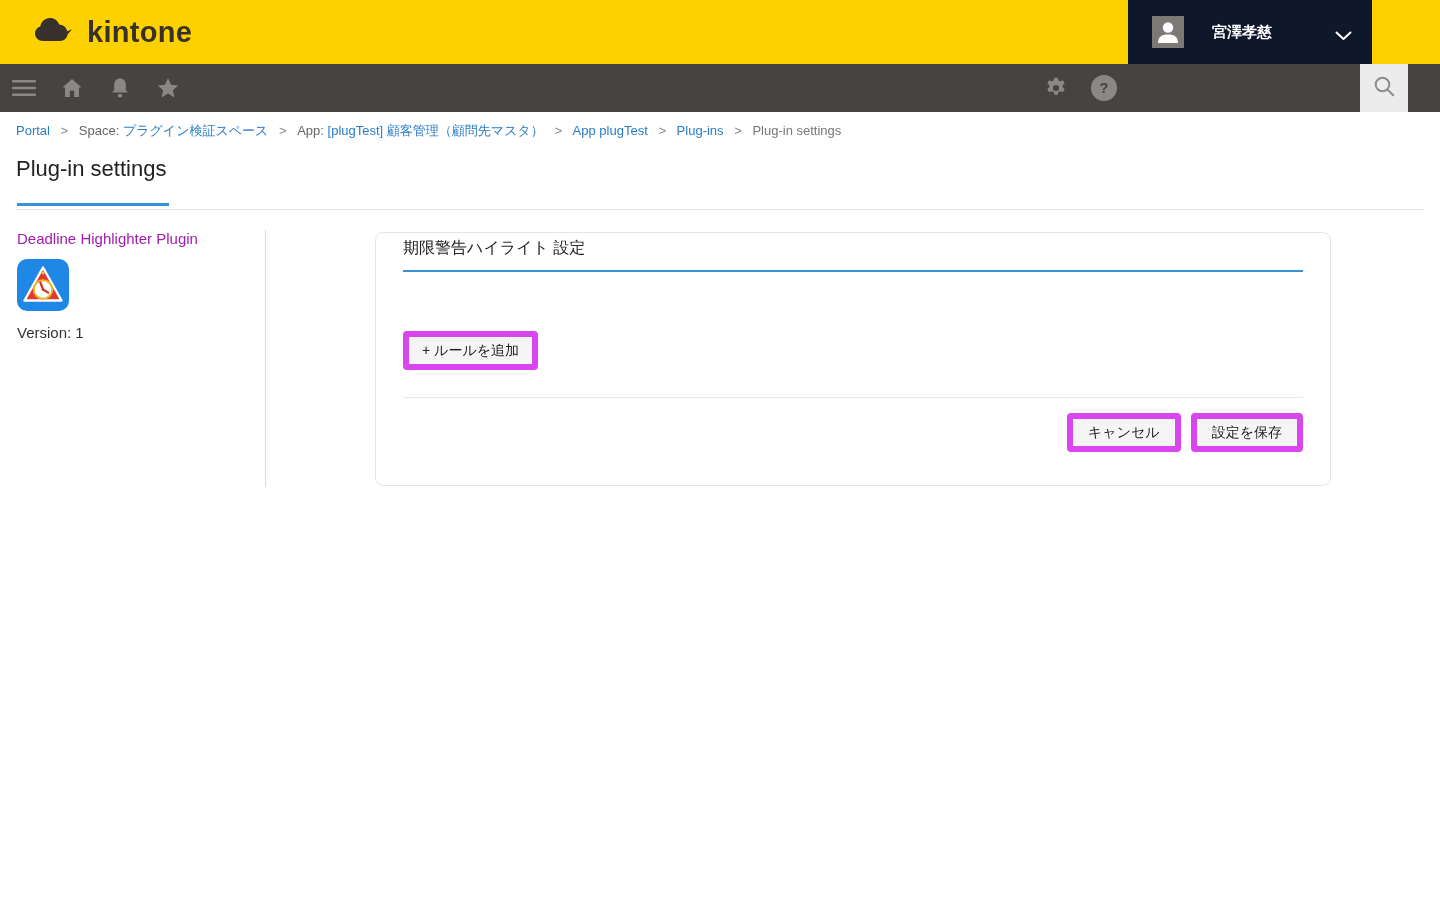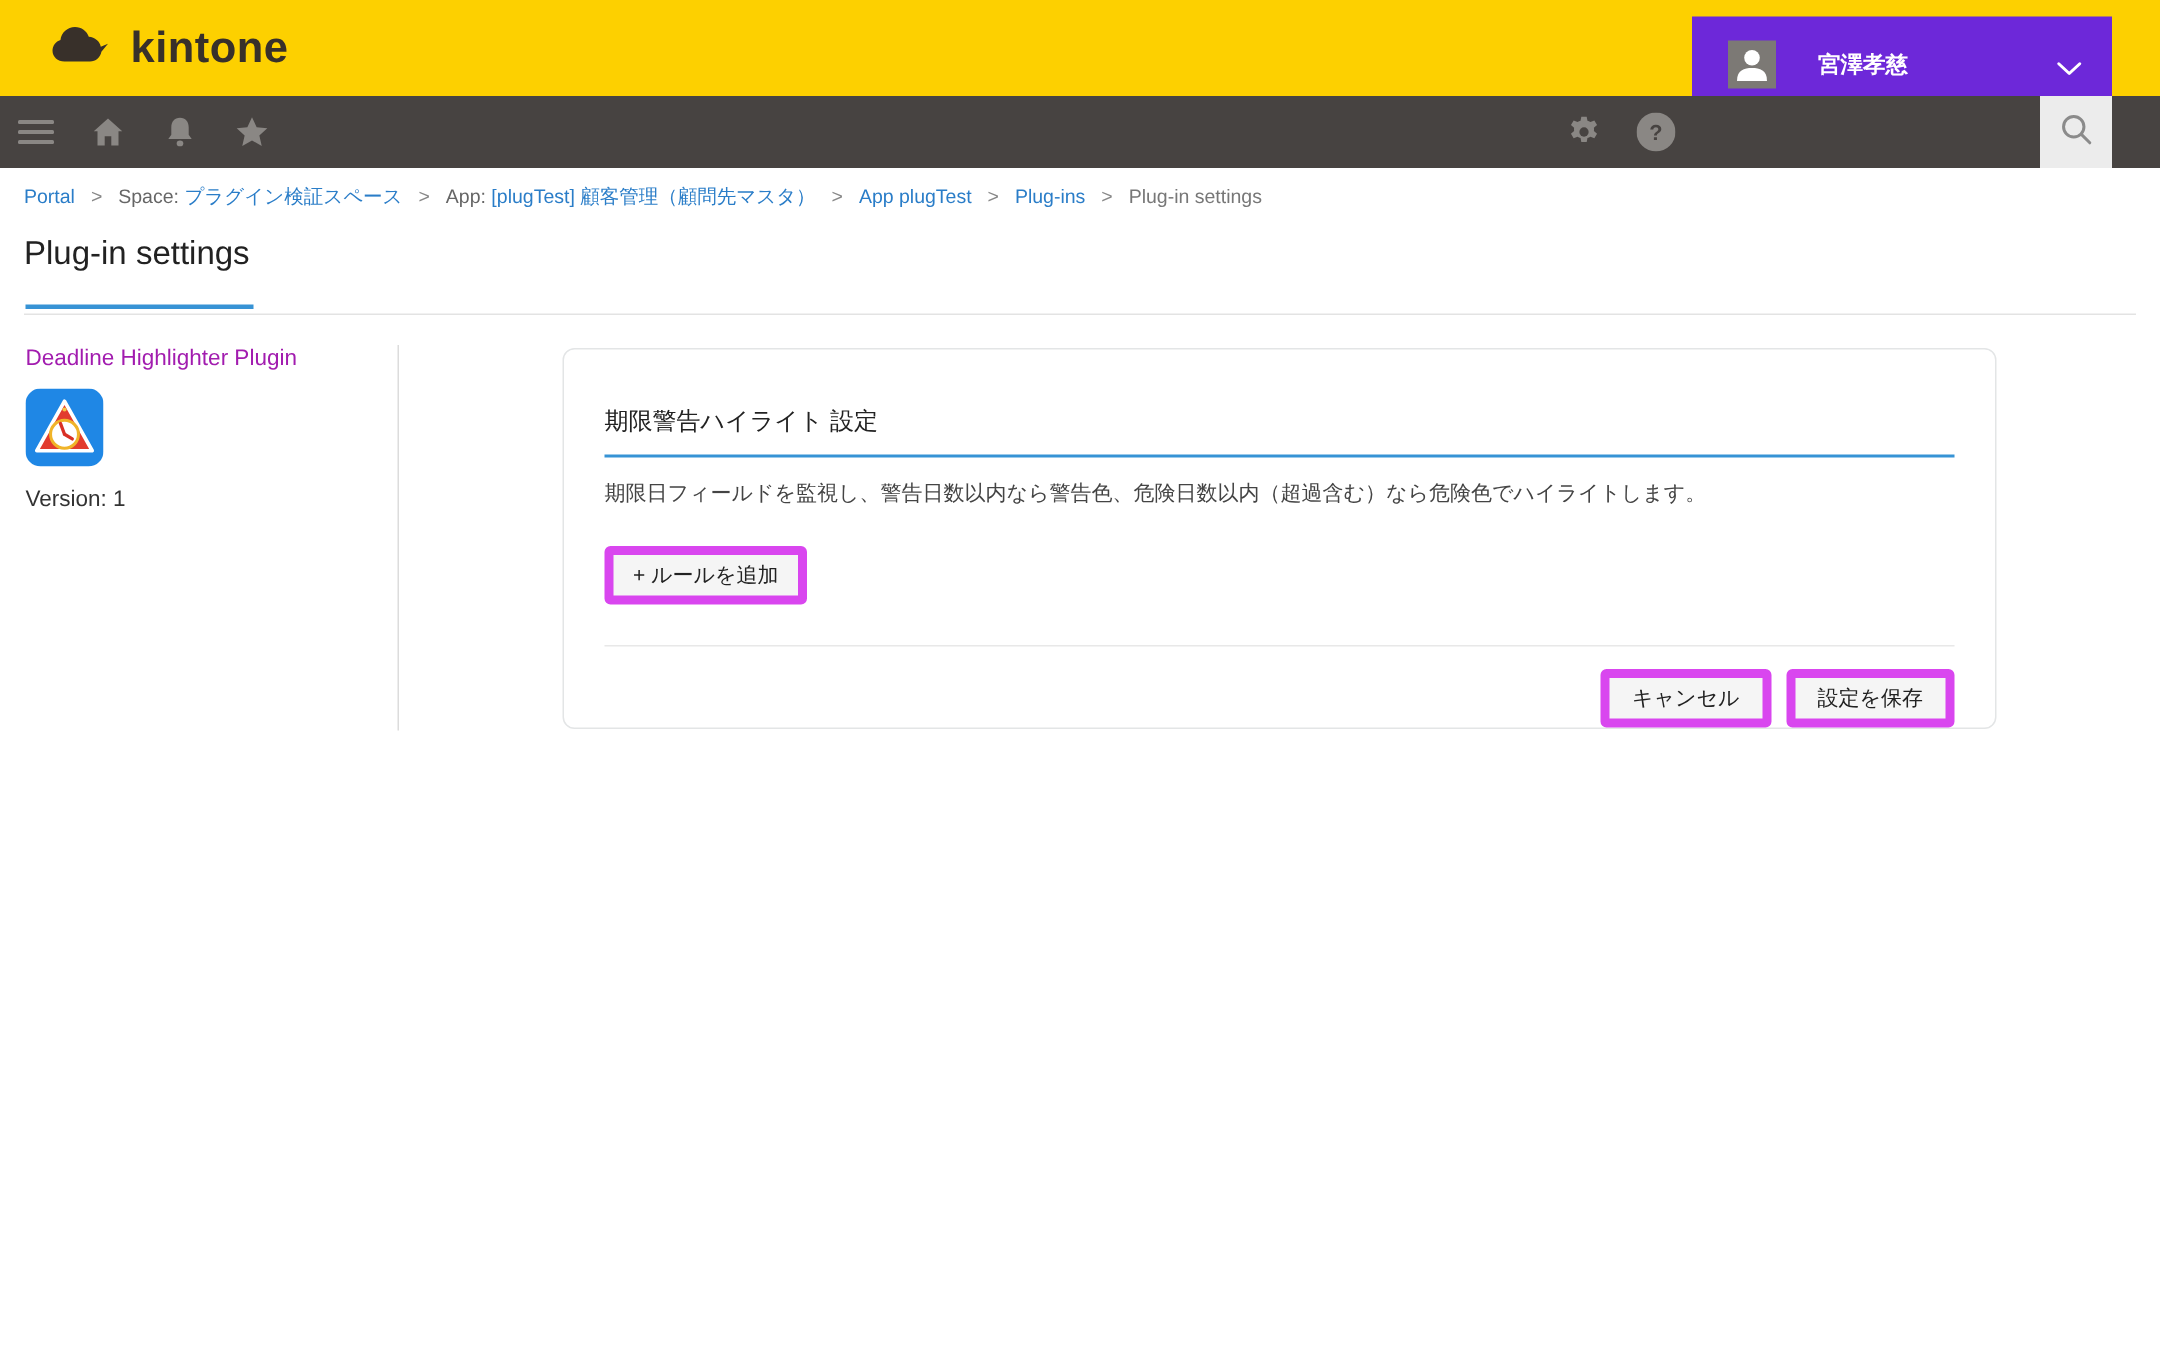--- a/index.html
+++ b/index.html
@@ -10,21 +10,21 @@
     font-family:"Liberation Sans", sans-serif;
     color:#222;
     overflow:hidden;
   }
 
   
   .topbar { position:absolute; top:0; left:0; width:1440px; height:64px; background:#fdd000; }
   .logo { position:absolute; left:34px; top:15px; display:flex; align-items:center; gap:15px; cursor:pointer; }
   .logo-text { font-size:29px; font-weight:bold; color:#38302a; letter-spacing:0.3px; line-height:1; }
 
-  .user-block { position:absolute; left:1128px; top:11px; width:280px; height:64px; background:#6d28d9; cursor:pointer; }
+  .user-block { position:absolute; left:1128px; top:0; width:244px; height:64px; background:#0f172a; cursor:pointer; }
   .avatar { position:absolute; left:24px; top:16px; width:32px; height:32px; background:#7c7975; }
   .user-name { position:absolute; left:84px; top:23px; color:#fff; font-size:15px; font-weight:bold; }
   .user-chevron { position:absolute; right:20px; top:27px; }
 
   
   .navbar { position:absolute; top:64px; left:0; width:1440px; height:48px; background:#474341; }
   .nav-icon { position:absolute; top:12px; width:24px; height:24px; cursor:pointer; }
   .nav-icon.menu  { left:12px; }
   .nav-icon.home  { left:60px; }
   .nav-icon.bell  { left:108px; }
@@ -57,21 +57,21 @@
   
   .sidebar-title { position:absolute; top:230px; left:17px; font-size:15px; font-weight:normal; color:#a21caf; margin:0; }
   .plugin-icon { position:absolute; top:259px; left:17px; width:52px; height:52px; }
   .plugin-version { position:absolute; top:324px; left:17px; font-size:15px; color:#333; }
   .v-divider { position:absolute; top:230px; left:265px; width:1px; height:257px; background:#dcdcdc; }
 
   
   .panel {
     position:absolute; top:232px; left:375px; width:956px; height:254px;
     background:#fff; border:1px solid #e3e5e6; border-radius:8px;
-    padding:38px 27px;
+    padding:5px 27px;
   }
   .panel-title { font-size:16px; font-weight:normal; color:#222; margin:0 0 11px 0; }
   .panel-title-underline { height:2px; background:#3793d5; }
   .panel-desc { margin:13px 0 0 0; font-size:14px; color:#444; line-height:21px; }
   .btn {
     background:#f5f5f5; border:6px solid #d946ef; border-radius:4px;
     font-size:14px; color:#222; padding:4px 13px; cursor:pointer;
     font-family:"Liberation Sans", sans-serif; line-height:19px;
   }
   .add-rule-btn { margin-top:25px; }
@@ -187,21 +187,21 @@
     <line x1="26" y1="30.5" x2="31.2" y2="33.6" stroke="#d93025" stroke-width="2.2" stroke-linecap="round"></line>
   </svg>
 </div>
 <div class="plugin-version">Version: 1</div>
 <div class="v-divider"></div>
 
 <div class="panel">
   <h3 class="panel-title">期限警告ハイライト 設定</h3>
   <div class="panel-title-underline"></div>
   <p class="panel-desc">
-    <span>期限日フィールドを監視し、警告日数以内なら警告色、危険日数以内（超過含む）なら危険色でハイライトします。</span><br>
+    <br>
   </p>
   <button class="btn add-rule-btn">+ ルールを追加</button>
   <div class="panel-divider"></div>
   <div class="panel-footer">
     <button class="btn">キャンセル</button>
     <button class="btn">設定を保存</button>
   </div>
 </div>
 
 </body></html>

